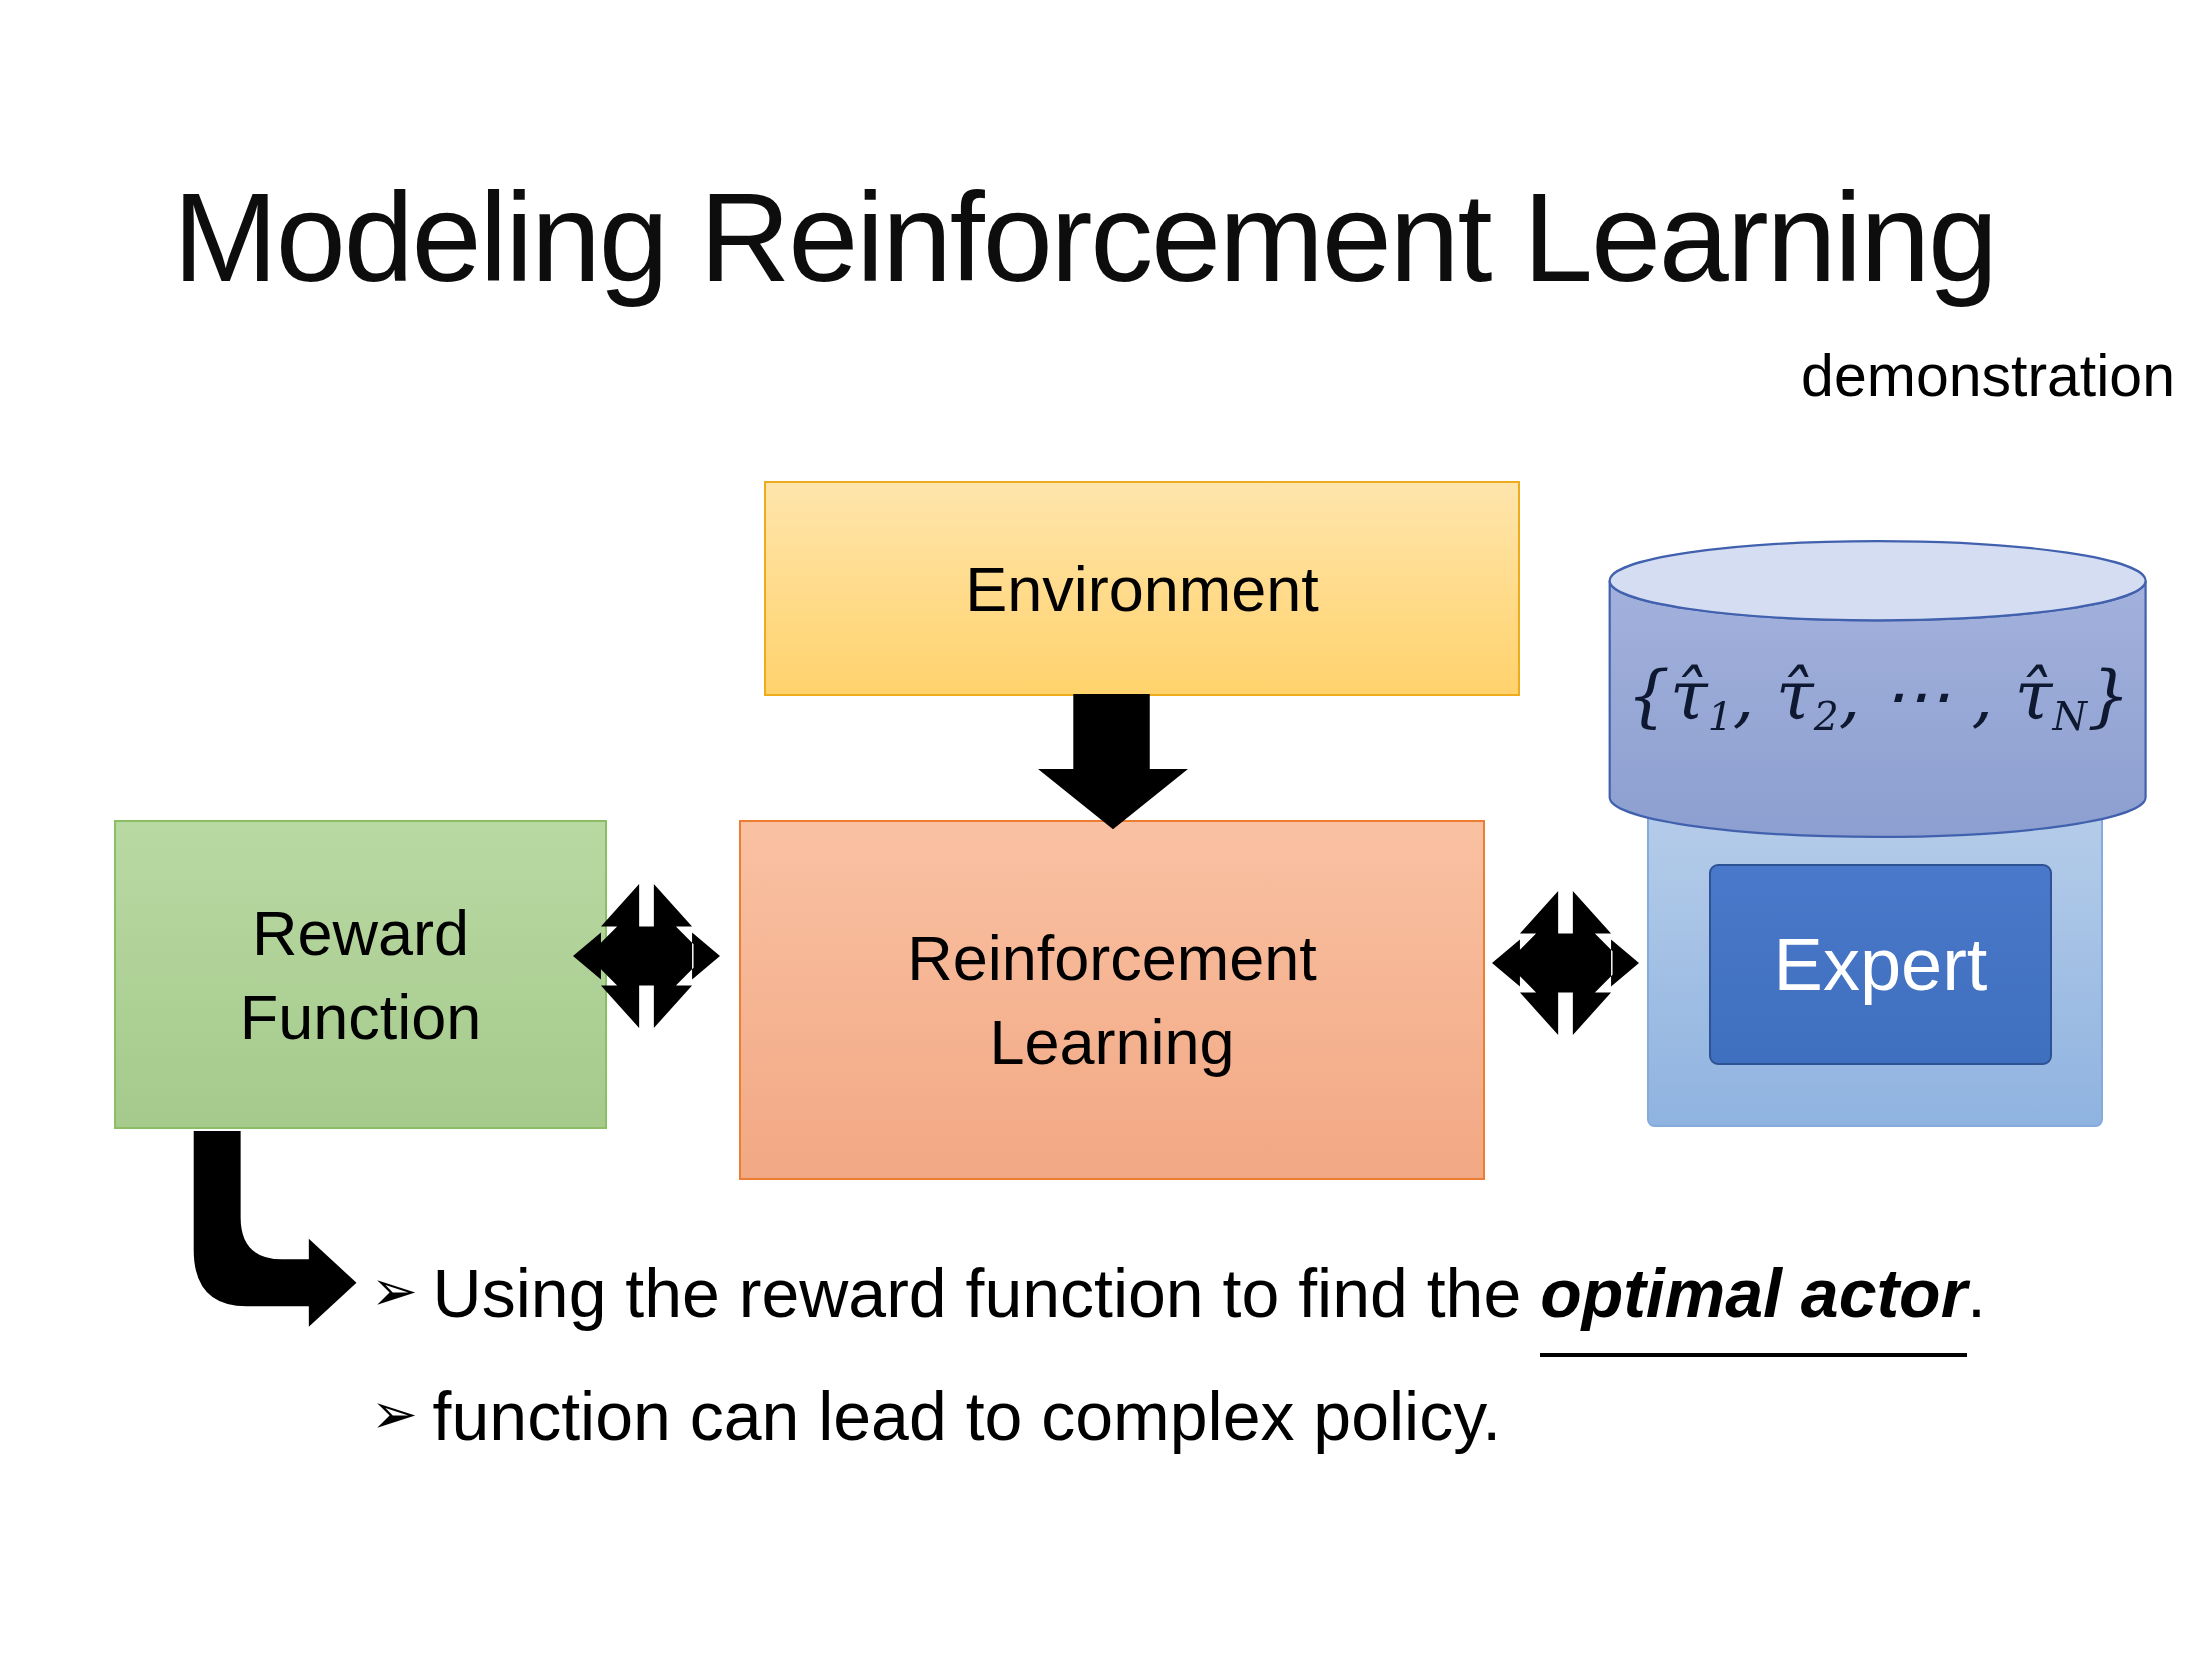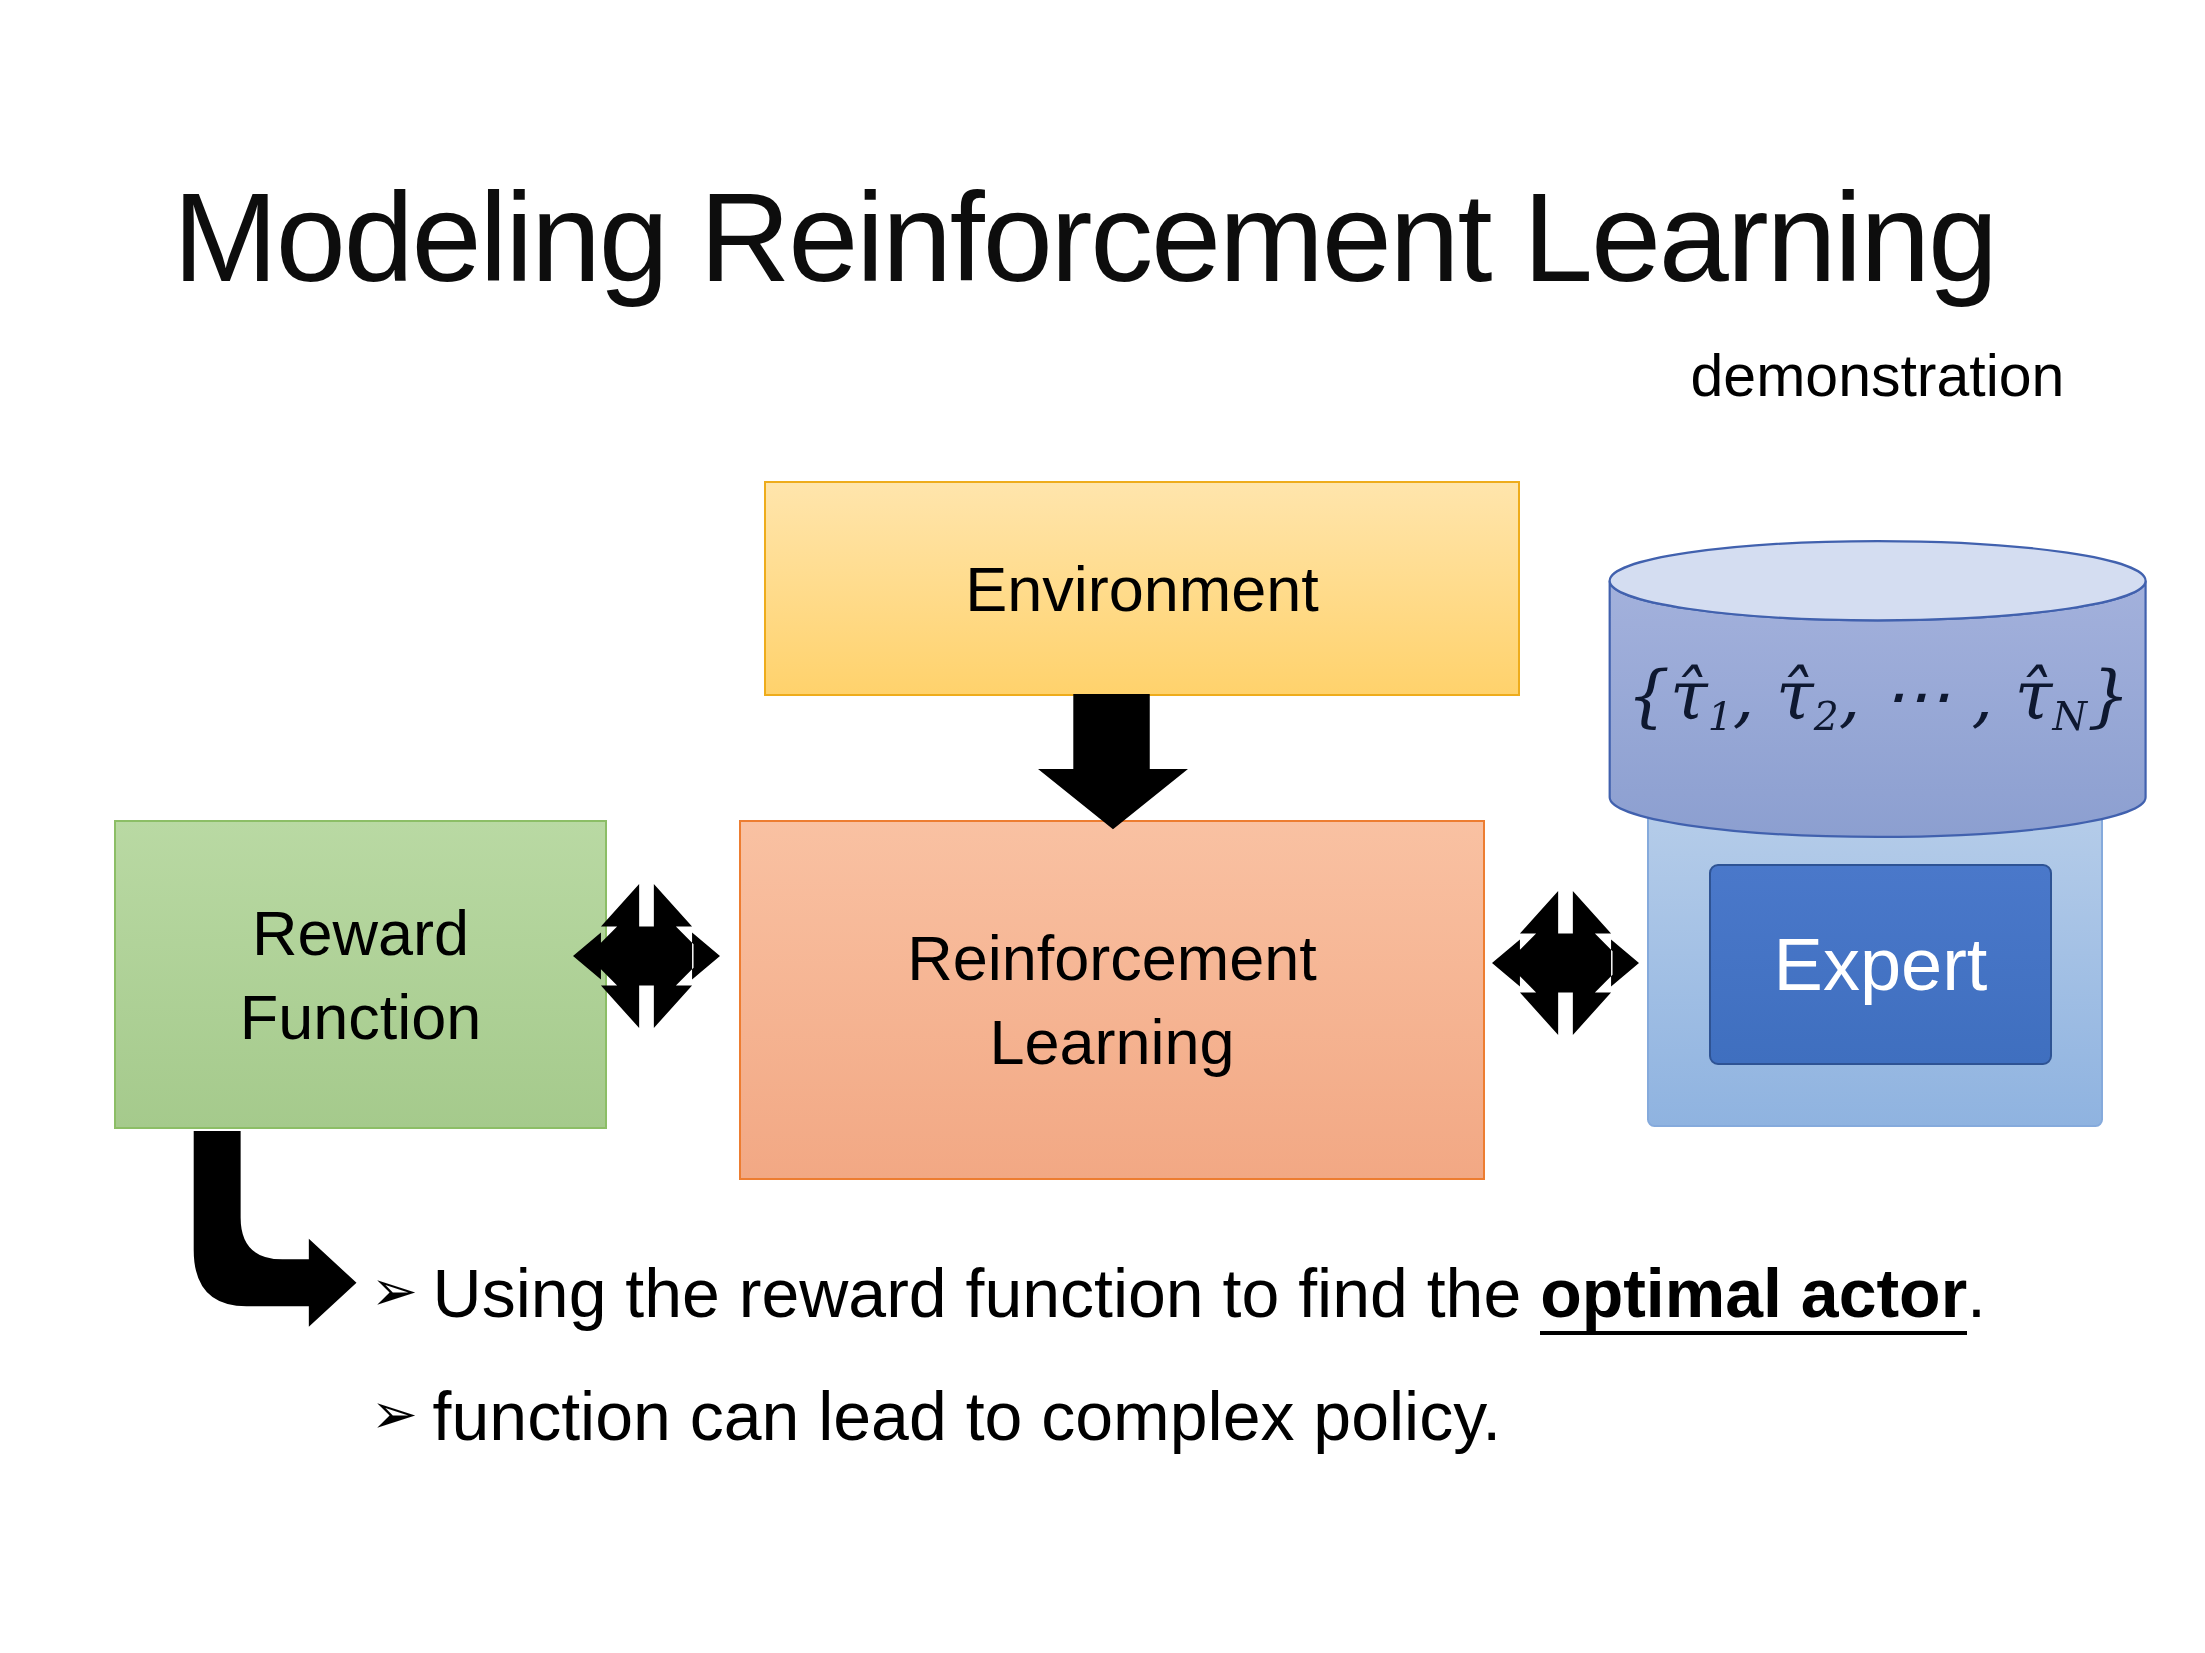--- a/index.html
+++ b/index.html
@@ -5,21 +5,21 @@
   html,body{margin:0;padding:0;background:#ffffff;}
   body{width:2205px;height:1654px;position:relative;overflow:hidden;
        font-family:"Liberation Sans", sans-serif;color:#000;}
   .abs{position:absolute;}
 
   
   #title{left:173px;top:165px;font-size:126px;font-weight:300;letter-spacing:-2.2px;
          color:#0d0d0d;white-space:nowrap;}
 
   
-  #demo-label{left:1580px;top:340px;width:595px;text-align:center;
+  #demo-label{left:1580px;top:340px;width:595px;text-align:right;
               font-size:59px;line-height:72px;color:#000;}
 
   
   .box{display:flex;align-items:center;justify-content:center;text-align:center;
        box-sizing:border-box;}
   #env-box{left:728px;top:481px;width:756px;height:215px;
            background:linear-gradient(180deg,#ffe5ac 0%,#ffd26c 100%);
            border:2.9px solid #eeac1c;font-size:63px;margin-left:36px;}
   #reward-box{left:114px;top:820px;width:493px;height:309px;
            background:linear-gradient(180deg,#b9d9a3 0%,#a5ca8c 100%);
@@ -45,22 +45,22 @@
 
   
   svg.shape{display:block;}
 
   
   .bullet-row{display:flex;align-items:flex-start;}
   .marker{font-size:56px;line-height:82px;flex:0 0 auto;margin-right:14.7px;}
   .bullet-text{font-size:68px;line-height:86px;}
   #bullet1{left:371px;top:1250px;}
   #bullet2{left:371px;top:1373px;}
-  #bullet1 .em{font-weight:bold;
-               border-bottom:4.4px solid #000;padding-bottom:0;}
+  #bullet1 .em{font-weight:bold;font-style:italic;
+               border-bottom:4.4px solid #000;padding-bottom:22px;}
 </style>
 </head>
 <body>
 
 <div class="abs" id="title">Modeling Reinforcement Learning</div>
 
 <div class="abs" id="demo-label">
   <div>demonstration</div>
 </div>
 

